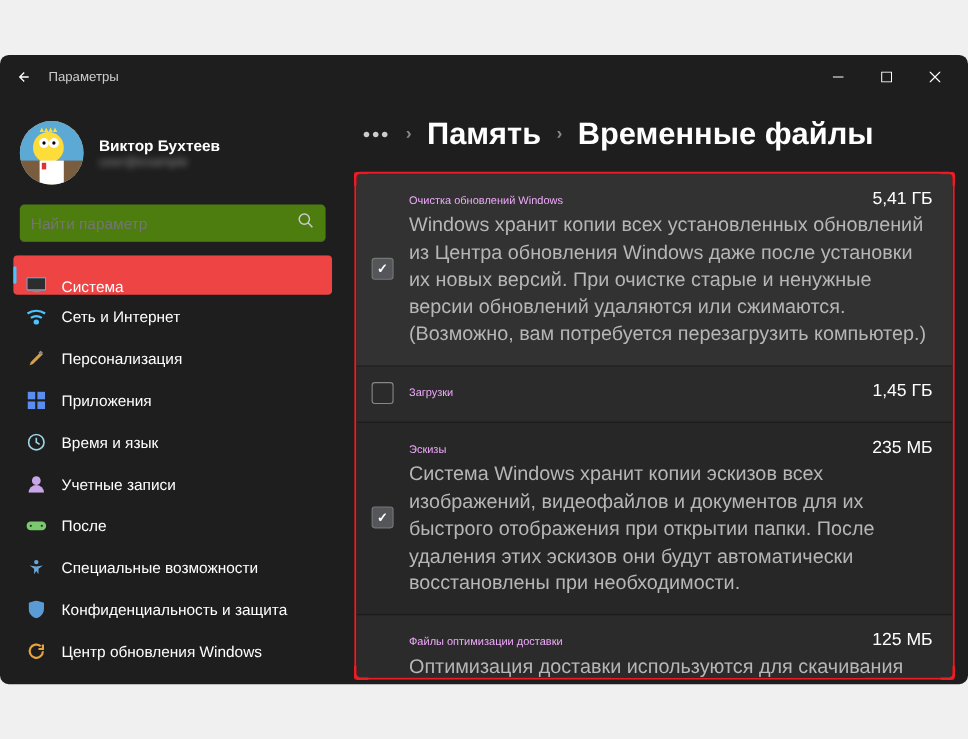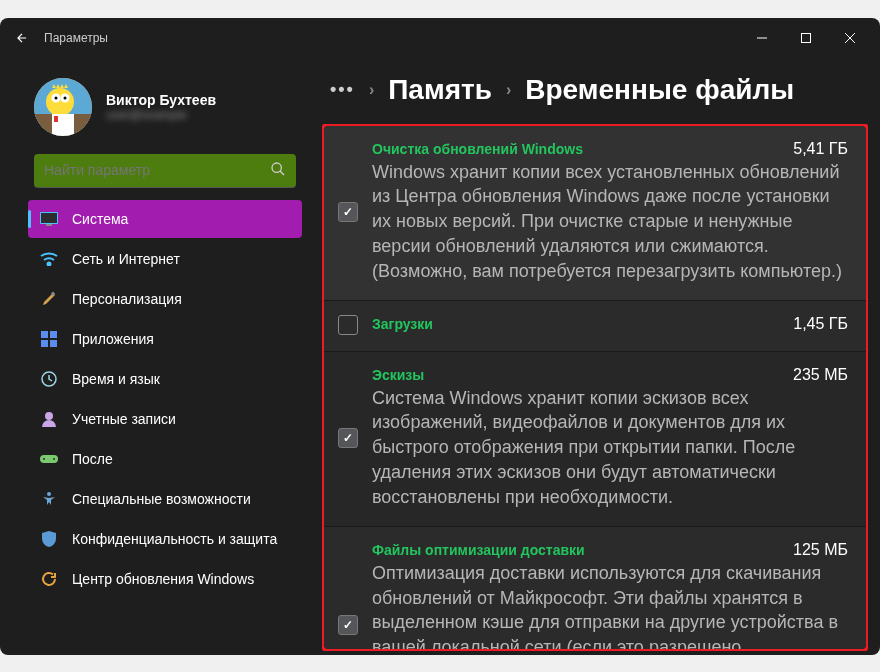--- a/index.html
+++ b/index.html
@@ -1,51 +1,51 @@
 <!DOCTYPE html>
 <html><head>
   <meta charset="utf-8">
   <style>
     * { margin: 0; padding: 0; box-sizing: border-box; font-family: 'Segoe UI', sans-serif; }
     body { background: #f0f0f0; display: flex; justify-content: center; align-items: center; min-height: 100vh; }
     .window {
-      width: 880px; height: 637px; background: #1e1e1e; border-radius: 8px;
+      width: 880px; height: 572px; background: #1e1e1e; border-radius: 8px;
       overflow: hidden; display: flex; flex-direction: column; position: relative;
     }
     .titlebar {
       height: 40px; display: flex; align-items: center; padding: 0 8px;
       color: #fff; font-size: 12px;
     }
     .back-btn { width: 28px; height: 28px; display: flex; align-items: center; justify-content: center; color: #fff; margin-right: 8px; cursor: pointer; }
     .title { flex: 1; color: #ccc; }
     .win-controls { display: flex; gap: 0; }
     .win-btn { width: 44px; height: 40px; display: flex; align-items: center; justify-content: center; color: #fff; cursor: pointer; }
     .body { display: flex; flex: 1; overflow: hidden; }
-    .sidebar { width: 310px; padding: 12px 8px 12px 28px; display: flex; flex-direction: column; color: #fff; }
+    .sidebar { width: 310px; padding: 12px 8px 12px 12px; display: flex; flex-direction: column; color: #fff; }
     .profile { display: flex; align-items: center; gap: 14px; padding: 8px 6px 18px 6px; }
     .avatar {
       width: 58px; height: 58px; border-radius: 50%; background: #e8b74a;
       display: flex; align-items: center; justify-content: center; overflow: hidden;
     }
     .avatar svg { width: 58px; height: 58px; }
     .profile-name { font-size: 14px; font-weight: 600; }
     .profile-sub { font-size: 12px; color: #888; filter: blur(3px); }
     .search-wrap { position: relative; margin: 0 6px 12px 6px; }
     .search {
       width: 100%; height: 34px; background: #4d7c0f; border: none; border-bottom: 1px solid #555;
       border-radius: 4px; color: #ccc; padding: 0 36px 0 10px; font-size: 14px; outline: none;
     }
     .search-icon { position: absolute; right: 10px; top: 50%; transform: translateY(-50%); color: #ccc; }
     .nav { display: flex; flex-direction: column; gap: 2px; overflow-y: auto; }
     .nav-item {
       height: 38px; display: flex; align-items: center; gap: 14px;
       padding: 0 12px; border-radius: 4px; cursor: pointer; font-size: 14px; color: #fff;
       position: relative;
     }
-    .nav-item.active { background: #a21caf; }
+    .nav-item.active { background: #ef4444; align-items: flex-end; }
     .nav-item.active::before {
       content: ''; position: absolute; left: 0; top: 10px; bottom: 10px;
       width: 3px; background: #4cc2ff; border-radius: 2px;
     }
     .nav-icon { width: 18px; height: 18px; display: flex; align-items: center; justify-content: center; flex-shrink: 0; }
     .main { flex: 1; display: flex; flex-direction: column; padding: 12px 12px 0 12px; overflow: hidden; }
     .breadcrumb {
       display: flex; align-items: center; gap: 14px; color: #fff;
       font-size: 28px; font-weight: 600; padding: 4px 8px 18px 8px;
     }
@@ -67,21 +67,21 @@
     .chkwrap { display: flex; align-items: center; padding-top: 0; }
     .chk {
       width: 20px; height: 20px; border: 1px solid #888; border-radius: 3px;
       display: flex; align-items: center; justify-content: center; cursor: pointer;
       background: transparent; flex-shrink: 0;
     }
     .chk.checked { background: #54565a; border-color: #777; }
     .chk.checked::after { content: '✓'; color: #fff; font-size: 12px; font-weight: bold; }
     .rowbody { flex: 1; min-width: 0; }
     .rowhead { display: flex; justify-content: space-between; align-items: baseline; gap: 12px; }
-    .rowtitle { font-size: 14px; font-weight: 700; color: #22c55e; }
+    .rowtitle { font-size: 10px; font-weight: 400; color: #f0abfc; }
     .rowsize { font-size: 16px; color: #fff; white-space: nowrap; }
     .rowdesc { font-size: 18px; color: #b6b6b6; line-height: 1.38; margin-top: 2px; }
     ::-webkit-scrollbar { width: 4px; }
     ::-webkit-scrollbar-thumb { background: #555; border-radius: 2px; }
     .corner { position: absolute; width: 14px; height: 14px; border: 3px solid #ed1c24; }
     .corner.tl { top: -1px; left: -1px; border-right: none; border-bottom: none; border-radius: 6px 0 0 0; }
     .corner.tr { top: -1px; right: -1px; border-left: none; border-bottom: none; border-radius: 0 6px 0 0; }
     .corner.bl { bottom: -1px; left: -1px; border-right: none; border-top: none; border-radius: 0 0 0 6px; }
     .corner.br { bottom: -1px; right: -1px; border-left: none; border-top: none; border-radius: 0 0 6px 0; }
     .content-wrap { position: relative; flex: 1; display: flex; overflow: hidden; margin-bottom: 4px; }

